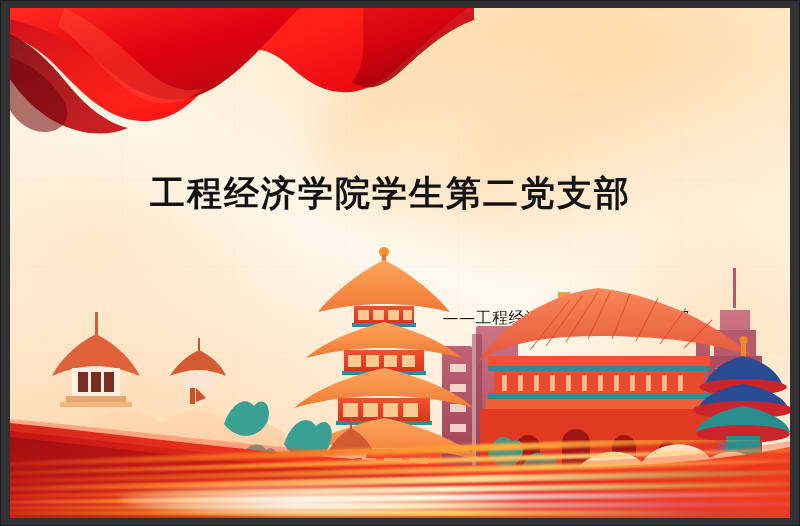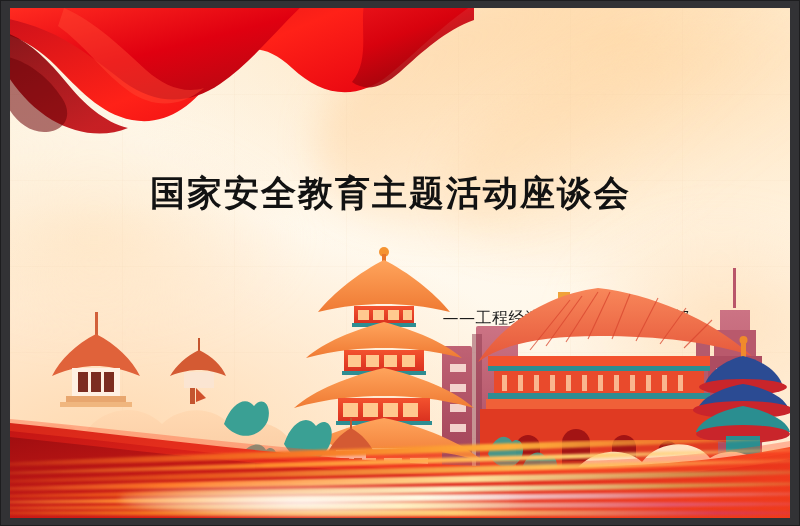--- a/index.html
+++ b/index.html
@@ -124,21 +124,21 @@
                  C22,128 6,112 0,94 Z" fill="#6e0309" opacity=".55"></path>
 
         <path d="M60,4 C92,18 118,44 142,66 C160,82 180,90 200,84
                  C176,104 150,104 126,88 C100,70 80,40 54,22 Z" fill="#ff4a33" opacity=".45"></path>
 
         <path d="M360,0 H470 V16 C442,26 418,48 396,68 C378,84 362,88 348,78
                  C366,56 356,24 360,0 Z" fill="url(#fgA)" opacity=".9"></path>
       </svg>
     </div>
 
-    <div class="title">国家安全教育主题活动座谈会</div>
+    <div class="title">工程经济学院学生第二党支部</div>
     <div class="subtitle">——工程经济学院学生第二党支部</div>
 
     <div class="city">
       <svg width="780" height="280" viewBox="0 0 780 280">
         <defs>
           <linearGradient id="cloudG" x1="0" y1="0" x2="0" y2="1">
             <stop offset="0" stop-color="#ffd9b2"></stop>
               <stop offset="1" stop-color="#f6bf94"></stop>
           </linearGradient>
           <linearGradient id="cloudG2" x1="0" y1="0" x2="0" y2="1">

